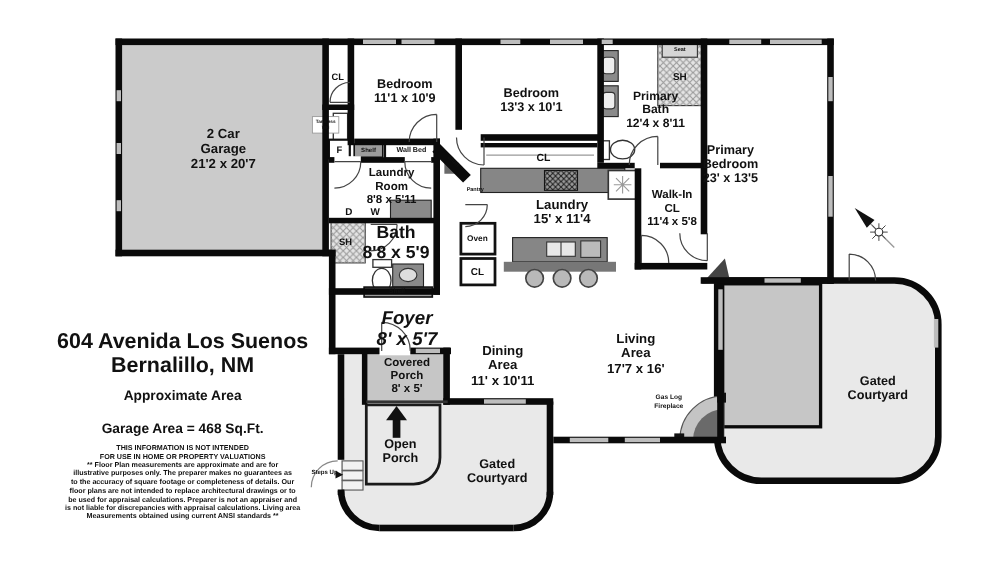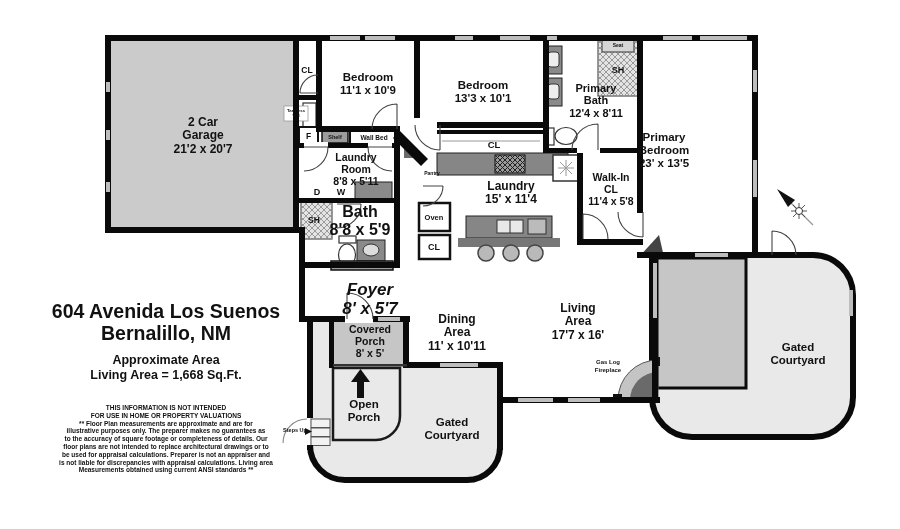--- a/index.html
+++ b/index.html
@@ -315,21 +315,21 @@
 <div class="sm" style="left:296px;top:113px;font-size:4.3px;width:22px;white-space:normal;line-height:1.2;">Tankless WH</div>
 <div class="sm" style="left:308.5px;top:135.5px;font-size:8.5px;">F</div>
 <div class="sm" style="left:317px;top:192px;font-size:9px;">D</div>
 <div class="sm" style="left:341px;top:192px;font-size:9px;">W</div>
 <div class="sm" style="left:295px;top:430px;font-size:5.5px;width:24px;white-space:normal;line-height:1.25;">Steps Up</div>
 <div class="sm" style="left:608px;top:366px;font-size:6px;width:40px;white-space:normal;line-height:1.25;">Gas Log Fireplace</div>
 
 <div class="addr" style="left:166px;top:311px;font-size:19.5px;">604 Avenida Los Suenos</div>
 <div class="addr" style="left:166px;top:333px;font-size:19.5px;">Bernalillo, NM</div>
 <div class="addr" style="left:166px;top:360px;font-size:12.5px;">Approximate Area</div>
-<div class="addr" style="left:166px;top:375px;font-size:12.5px;">Living Area = 1,668 Sq.Ft.</div>
+<div class="addr" style="left:166px;top:390px;font-size:12.5px;">Garage Area = 468 Sq.Ft.</div>
 <div class="disc">
   <p>THIS INFORMATION IS NOT INTENDED</p>
   <p>FOR USE IN HOME OR PROPERTY VALUATIONS</p>
   <p>** Floor Plan measurements are approximate and are for</p>
   <p>illustrative purposes only. The preparer makes no guarantees as</p>
   <p>to the accuracy of square footage or completeness of details. Our</p>
   <p>floor plans are not intended to replace architectural drawings or to</p>
   <p>be used for appraisal calculations. Preparer is not an appraiser and</p>
   <p>is not liable for discrepancies with appraisal calculations. Living area</p>
   <p>Measurements obtained using current ANSI standards **</p>

